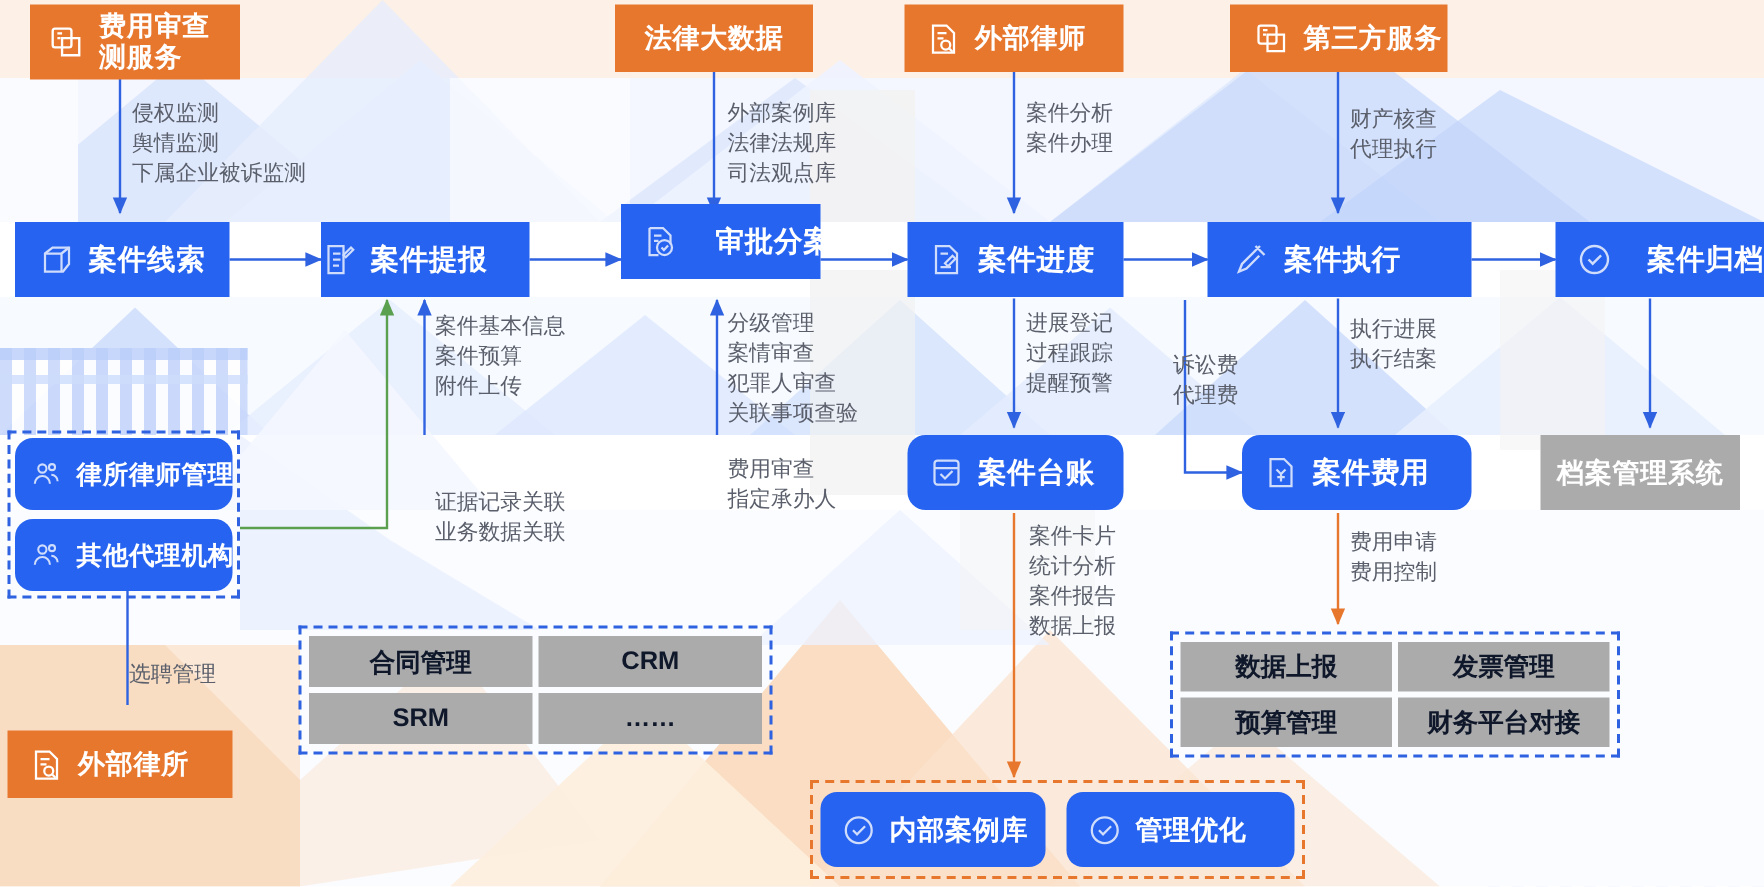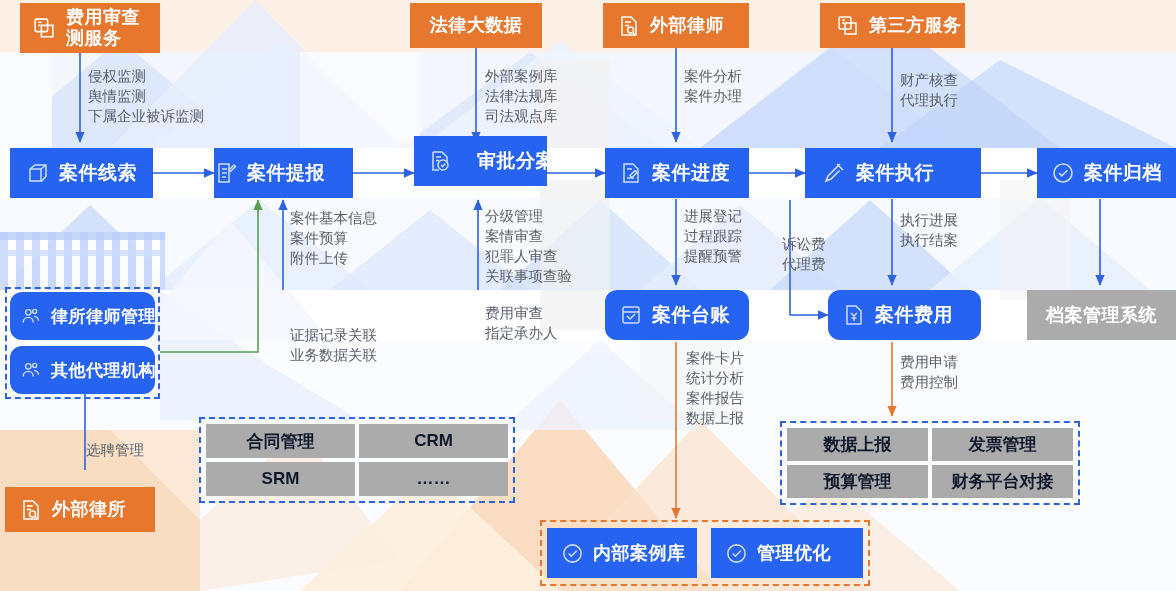--- a/index.html
+++ b/index.html
@@ -23,21 +23,21 @@
   }
   .node .ico{display:inline-flex;align-items:center;justify-content:center;margin-right:9px;flex:none;}
   .node .ico svg{display:block;}
 
   .src{background:#E8772E;font-size:18px;font-weight:bold;}
   .src .txt{line-height:1.15;text-align:left;white-space:pre-line;}
 
   .main{background:#2563F0;font-size:19px;font-weight:bold;}
   .sub{background:#2563F0;font-size:19px;font-weight:bold;border-radius:12px;}
   .greybig{background:#ABABAB;font-size:18px;font-weight:bold;color:#fff;}
-  .deep{background:#2563F0;font-size:18px;font-weight:bold;}
+  .deep{background:#2563F0;font-size:18px;font-weight:bold;border-radius:11px;}
 
   
   .note{
     position:absolute;z-index:28;color:#5a5f6b;font-size:14.5px;
     line-height:20px;white-space:pre-line;
     font-family:"Liberation Sans","DejaVu Sans",sans-serif;
   }
 
   
   .dashbox{position:absolute;box-sizing:border-box;z-index:20;}
@@ -295,21 +295,21 @@
 
   <div class="node main" style="left:805px;top:148px;width:176px;height:50px;justify-content:flex-start;padding-left:18px;">
     <span class="ico">
       <svg width="24" height="24" viewBox="0 0 24 24" fill="none" stroke="#cfdcfb" stroke-width="1.6">
         <path d="M14 3l6 6M17 3l-6 6M13.5 6.5L5 15l-2 5 5-2 8.5-8.5"></path>
       </svg>
     </span>
     <span>案件执行</span>
   </div>
 
-  <div class="node main" style="left:1037px;top:148px;width:139px;height:50px;justify-content:flex-start;padding-left:14px;">
+  <div class="node main" style="left:1037px;top:148px;width:139px;height:50px;justify-content:space-between;padding-left:14px;">
     <span class="ico">
       <svg width="24" height="24" viewBox="0 0 24 24" fill="none" stroke="#cfdcfb" stroke-width="1.6">
         <circle cx="12" cy="12" r="9"></circle>
           <path d="M8 12l2.8 2.8L16.4 9.2"></path>
       </svg>
     </span>
     <span>案件归档</span>
   </div>
 
   <div class="node sub" style="left:605px;top:290px;width:144px;height:50px;justify-content:flex-start;padding-left:14px;">
@@ -326,21 +326,21 @@
   <div class="node sub" style="left:828px;top:290px;width:153px;height:50px;justify-content:flex-start;padding-left:14px;">
     <span class="ico">
       <svg width="24" height="24" viewBox="0 0 24 24" fill="none" stroke="#cfdcfb" stroke-width="1.5">
         <path d="M5 3h9l5 5v13H5z"></path>
         <path d="M9 10l3 3 3-3M12 13v5M9.5 15h5"></path>
       </svg>
     </span>
     <span>案件费用</span>
   </div>
 
-  <div class="node greybig" style="left:1027px;top:290px;width:149px;height:50px;">
+  <div class="node greybig" style="left:1027px;top:290px;width:133px;height:50px;">
     <span>档案管理系统</span>
   </div>
 
   <div class="dashbox dash-blue" style="left:5px;top:287px;width:155px;height:112px;"></div>
   <div class="node sub" style="left:10px;top:292px;width:145px;height:48px;font-size:17px;justify-content:flex-start;padding-left:10px;">
     <span class="ico">
       <svg width="22" height="22" viewBox="0 0 24 24" fill="none" stroke="#cfdcfb" stroke-width="1.5">
         <circle cx="9" cy="8" r="3"></circle>
           <path d="M3.5 19c0-3.3 2.5-5.5 5.5-5.5s5.5 2.2 5.5 5.5"></path>
         <circle cx="16" cy="7" r="2.2"></circle>

